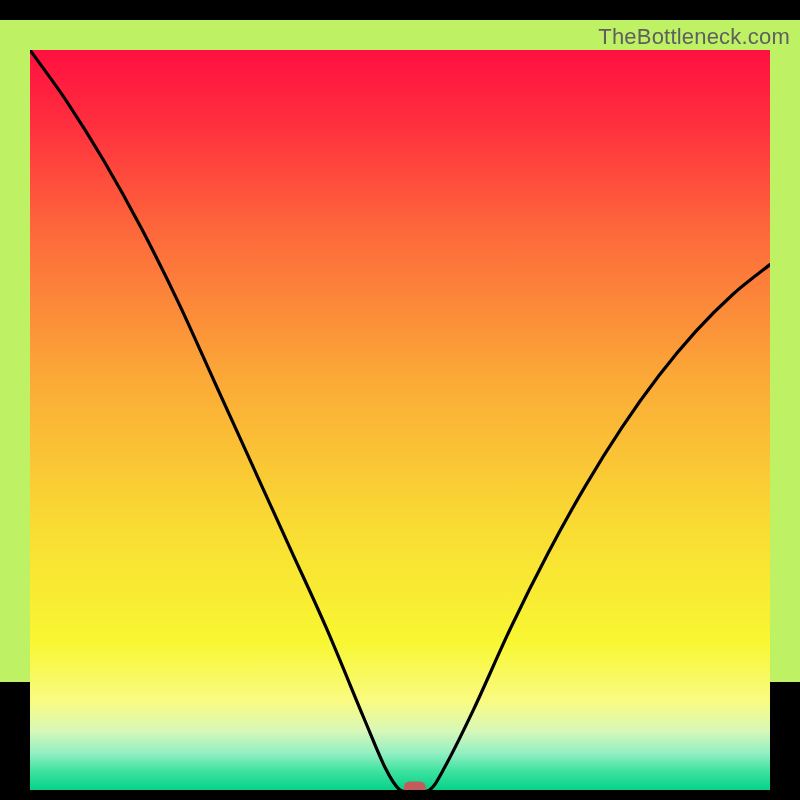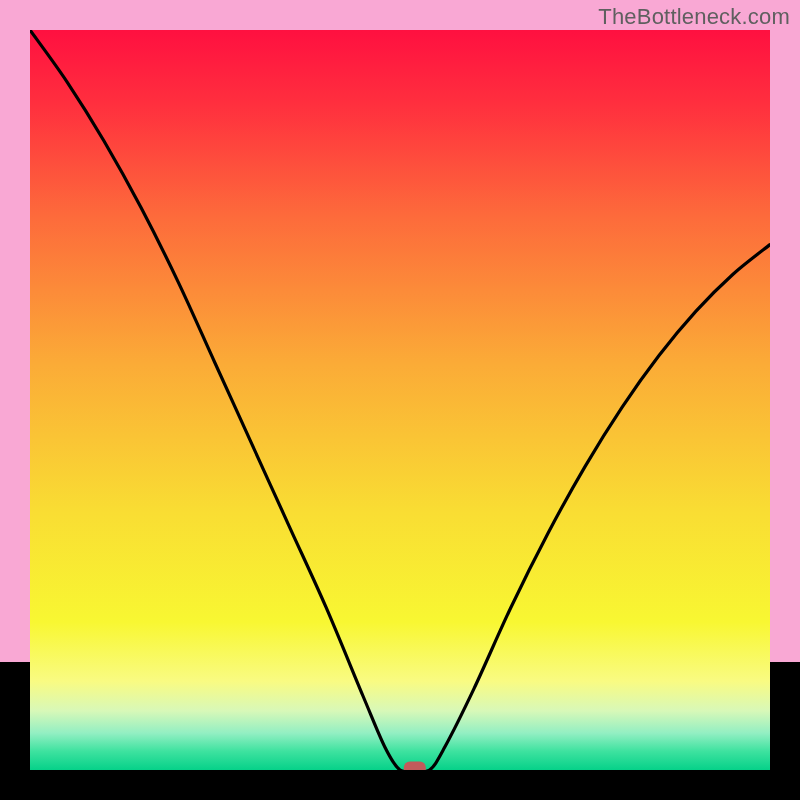--- a/index.html
+++ b/index.html
@@ -8,21 +8,22 @@
     width: 800px;
     height: 800px;
     overflow: hidden;
     background: #000;
     font-family: Arial, Helvetica, sans-serif;
   }
   .frame {
     position: relative;
     width: 800px;
     height: 662px;
-    background: #f9a8d4;
+    background: #bef264;
+    margin-top: 20px;
   }
   .watermark {
     position: absolute;
     top: 4px;
     right: 10px;
     color: #5f5f5f;
     font-size: 22px;
     font-weight: 500;
     letter-spacing: 0.2px;
     z-index: 10;

